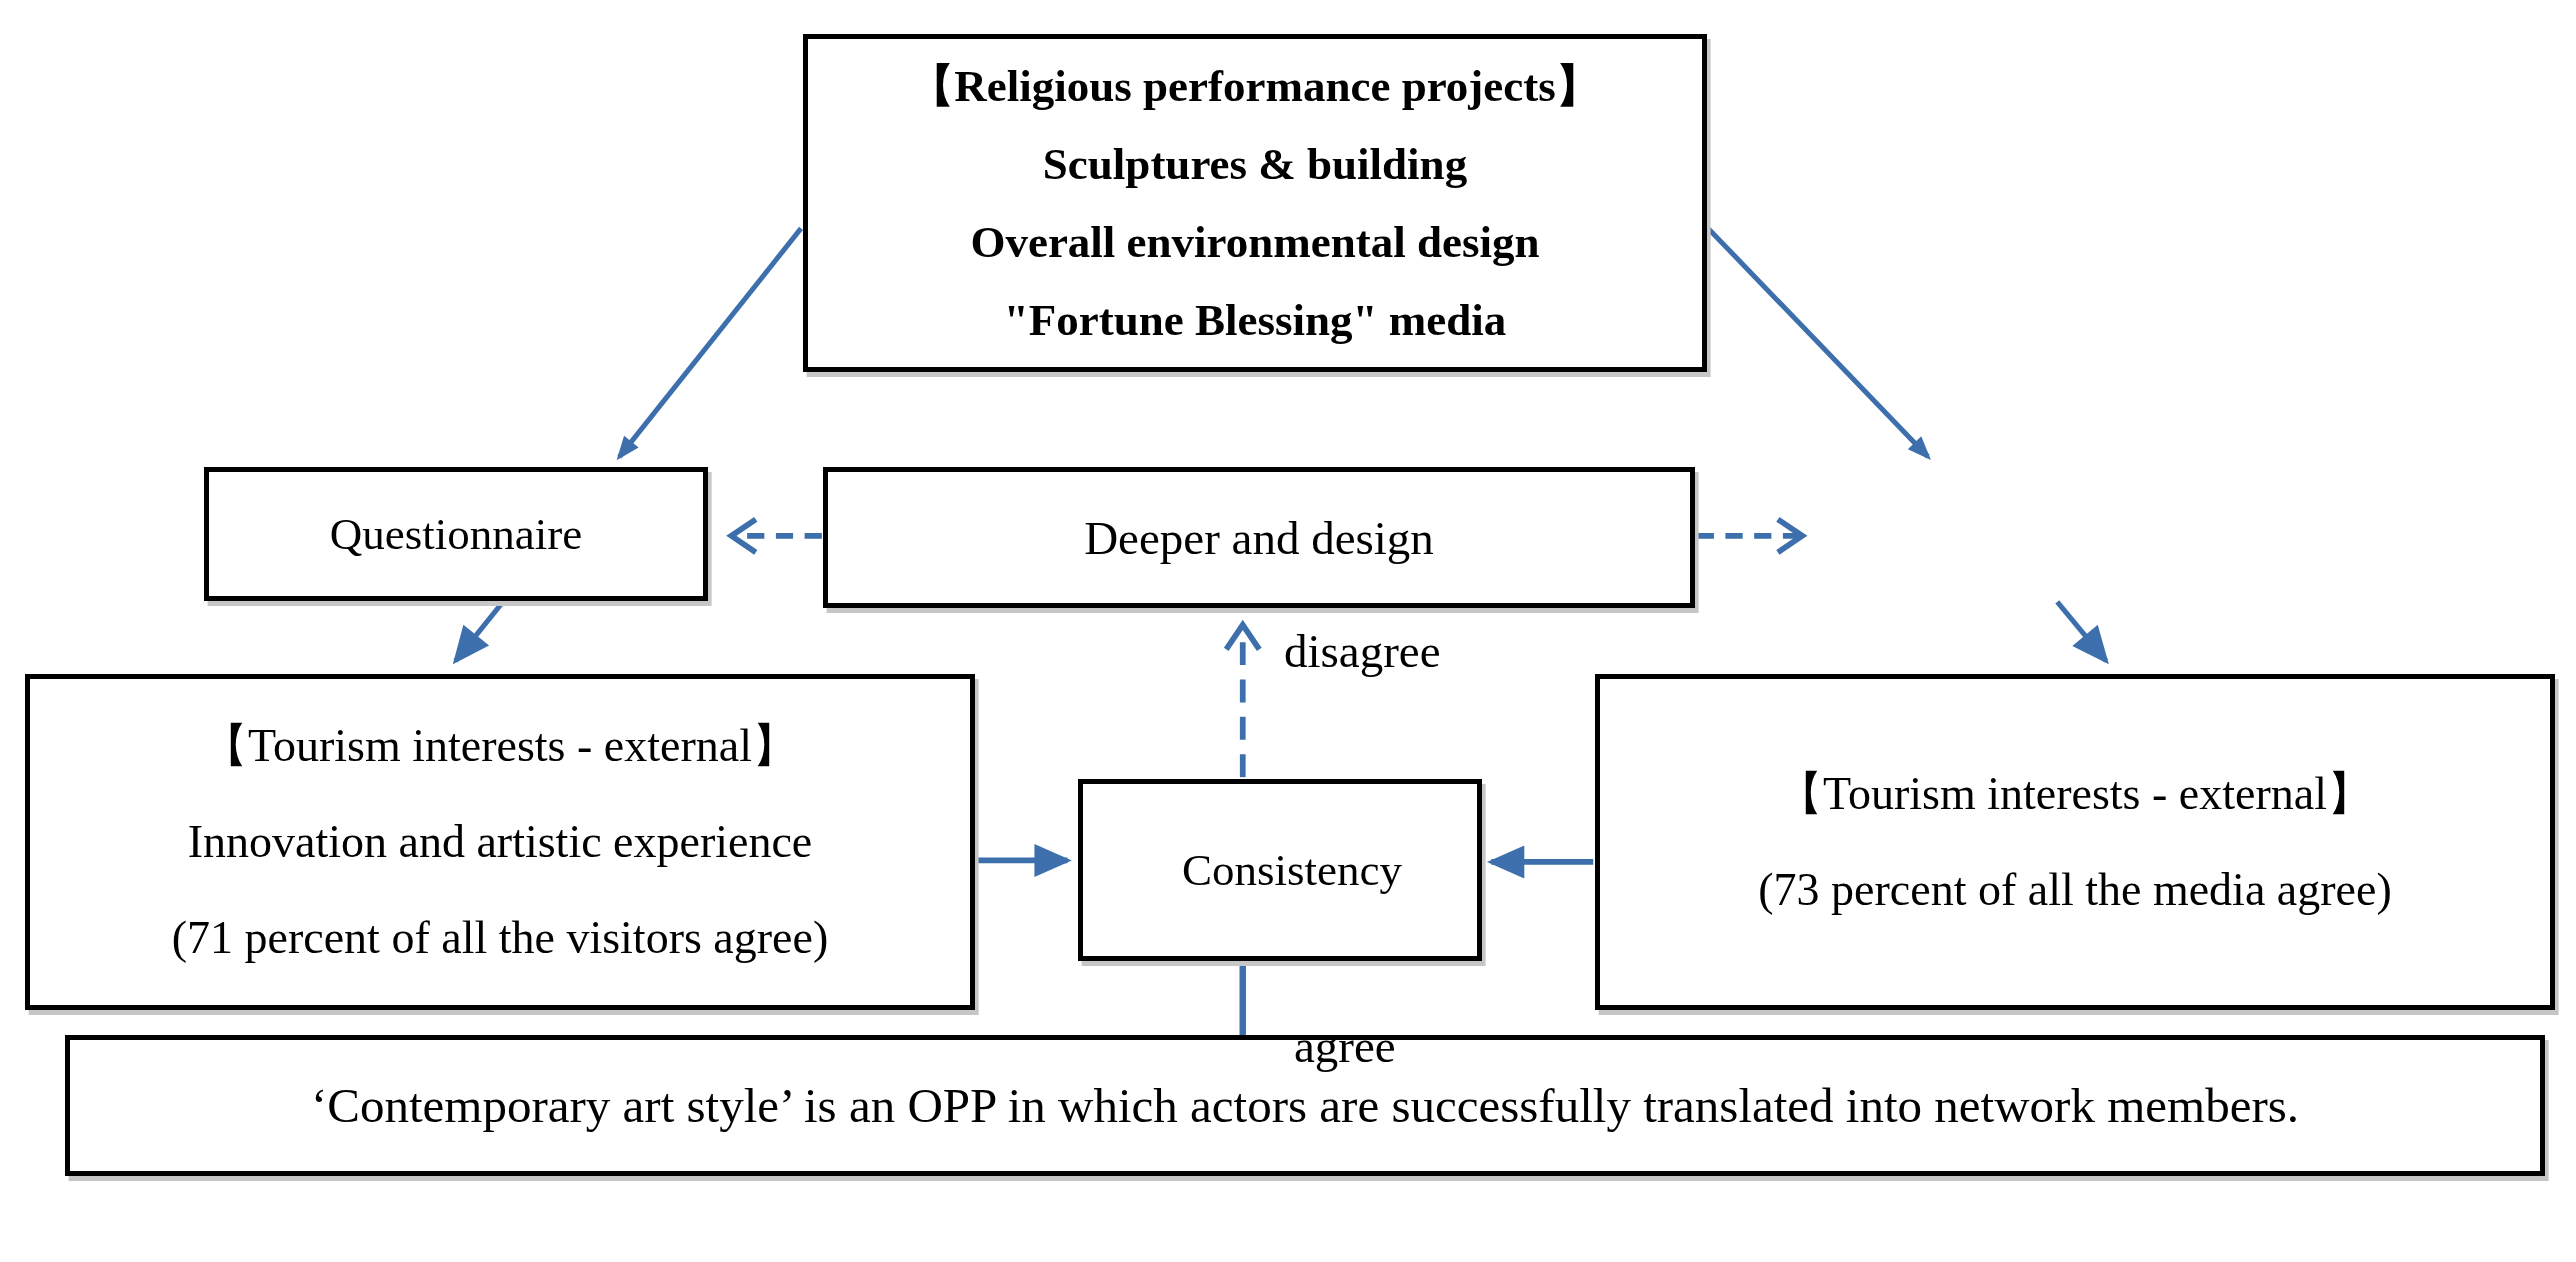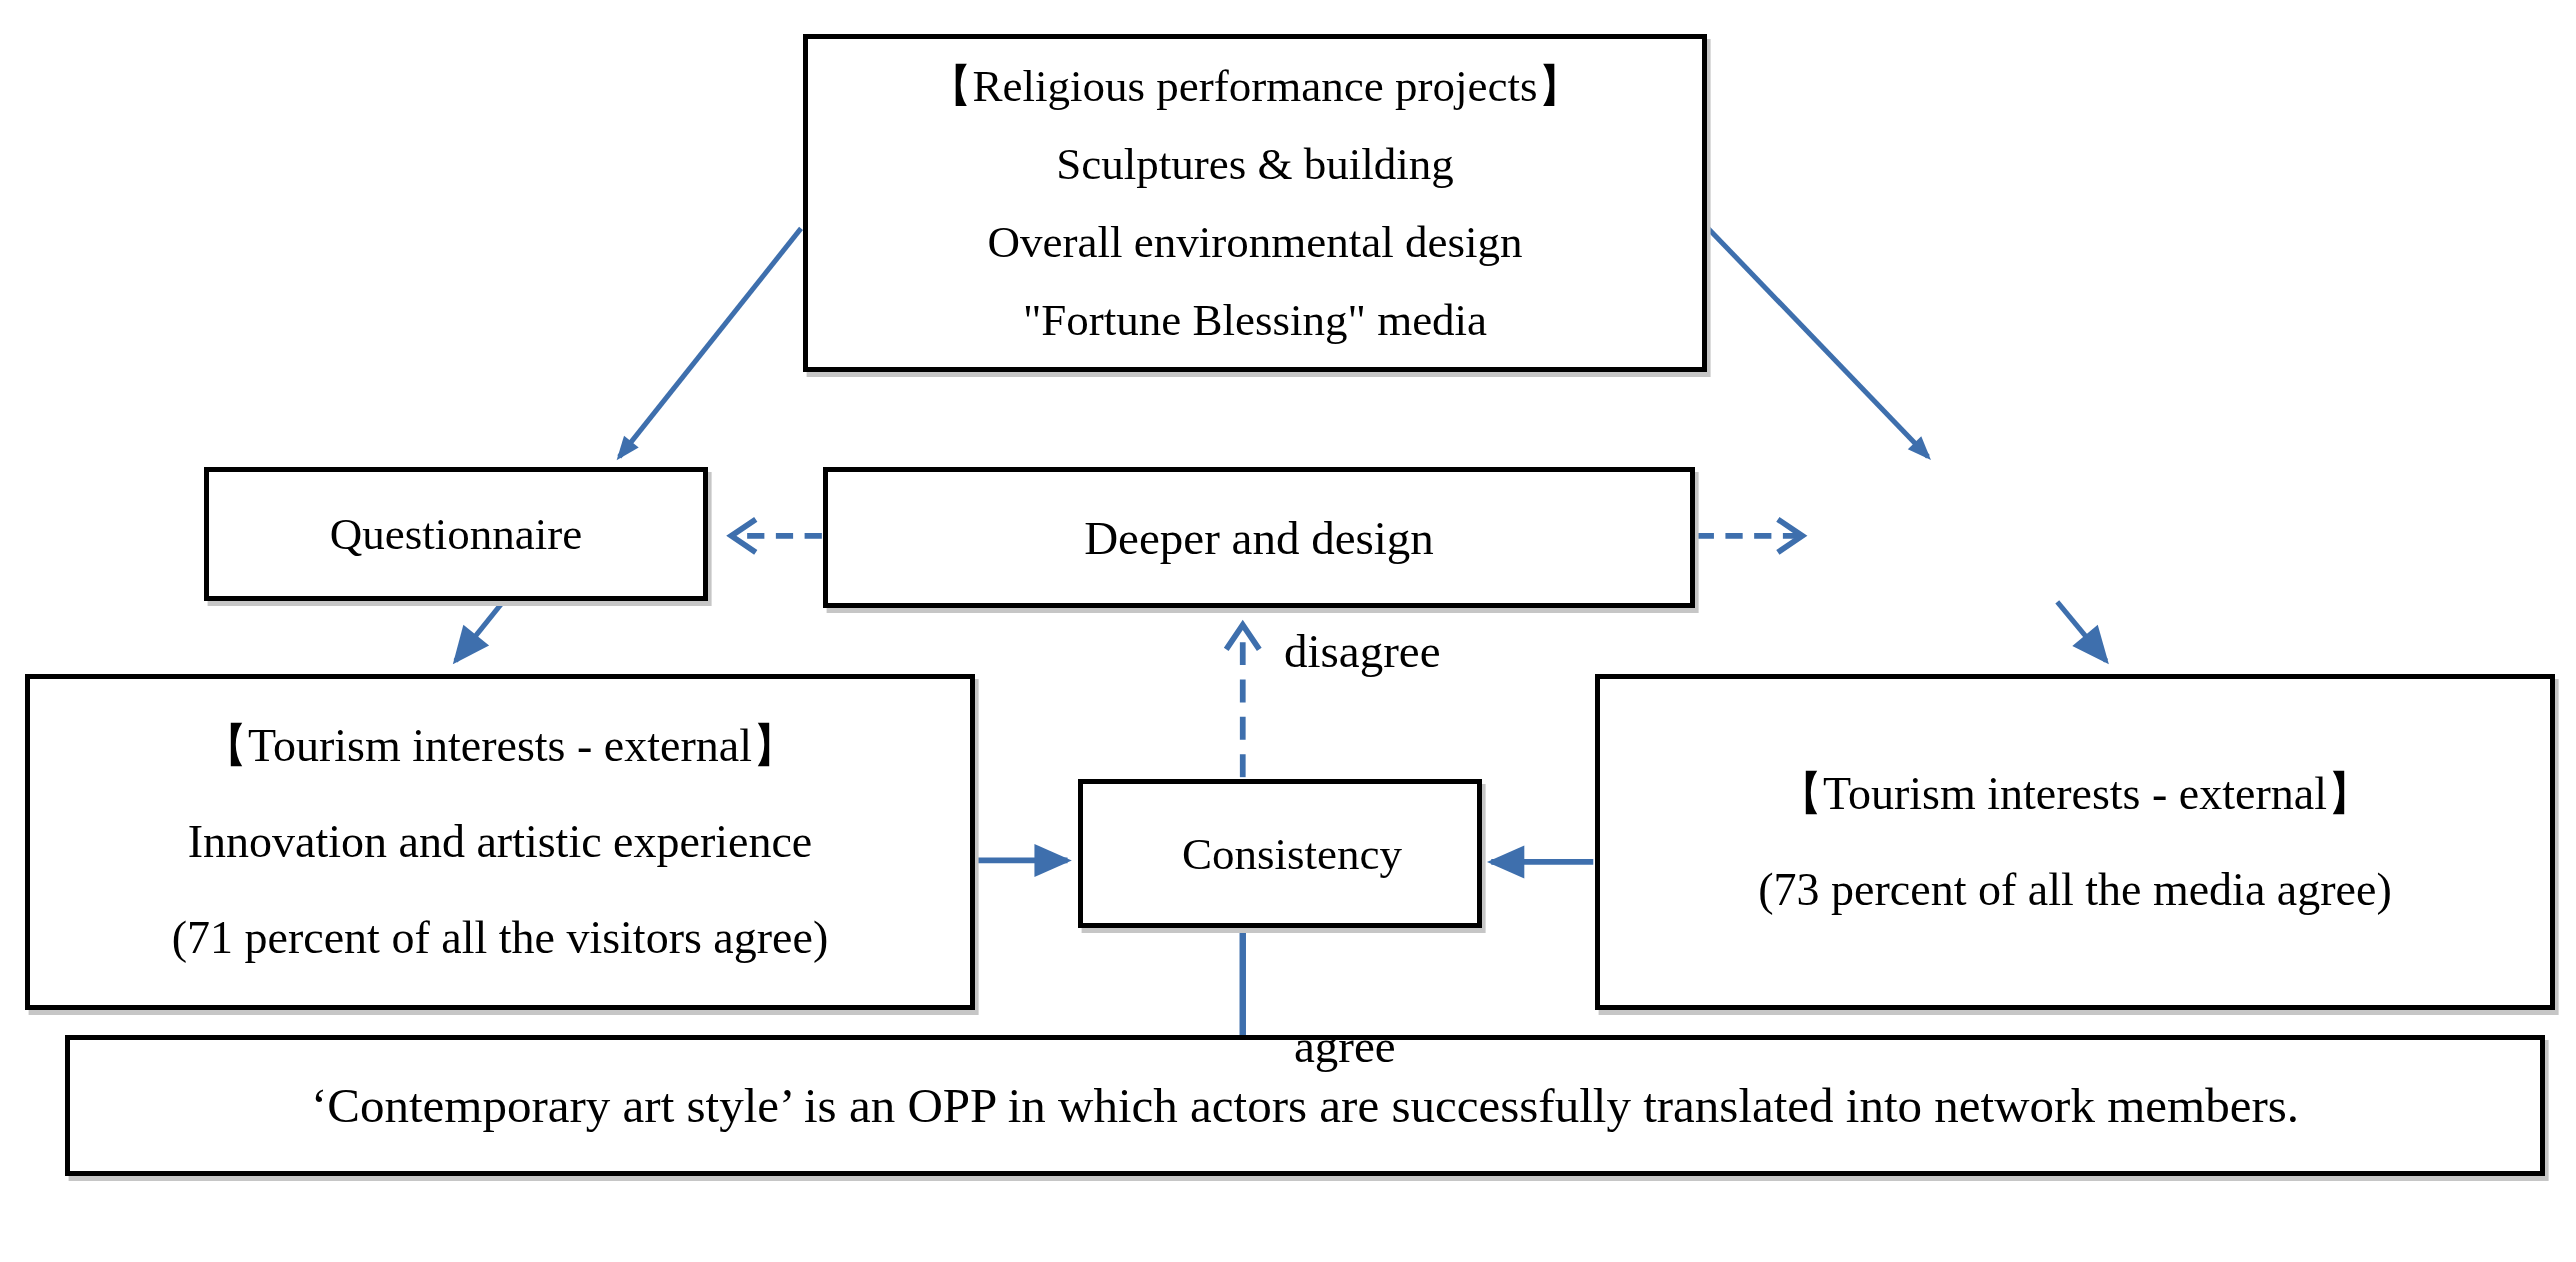--- a/index.html
+++ b/index.html
@@ -35,32 +35,32 @@
     align-items: center;
     justify-content: center;
     text-align: center;
     z-index: 2;
   }
   .box .bline {
     white-space: nowrap;
   }
   
   .box-religious        { left: 803px; top:   34px; width: 904px; height: 338px; font-size: 45px; }
-  .box-religious .bline { line-height: 78px; }
+  .box-religious .bline { line-height: 78px; font-weight: bold; }
   
   .box-questionnaire    { left:  204px; top:  467px; width:  504px; height: 134px; font-size: 45px; }
   .box-deeper           { left: 823px; top:  467px; width: 872px; height: 141px; font-size: 47px; }
   .box-coded            { left: 1821px; top:  467px; width:  346px; height: 131px; font-size: 45px; }
   
   .box-tourism-left         { left:   25px; top:  674px; width: 950px; height: 336px; font-size: 46px; }
   .box-tourism-left .bline  { line-height: 96px; }
   .box-tourism-right        { left: 1595px; top:  674px; width: 960px; height: 336px; font-size: 46px; }
   .box-tourism-right .bline { line-height: 96px; }
   
-  .box-consistency      { left: 1078px; top: 779px; width:  404px; height: 149px; font-size: 45px; padding-left: 24px; }
+  .box-consistency      { left: 1078px; top: 779px; width:  404px; height: 182px; font-size: 45px; padding-left: 24px; }
   .box-conclusion       { left:   65px; top: 1035px; width: 2480px; height: 141px; font-size: 49px; }
   
   .edge-label {
     position: absolute;
     font-size: 47px;
     z-index: 3;
     white-space: nowrap;
   }
   .label-disagree { left: 1284px; top: 624px; }
   .label-agree    { left: 1294px; top: 1019px; }

